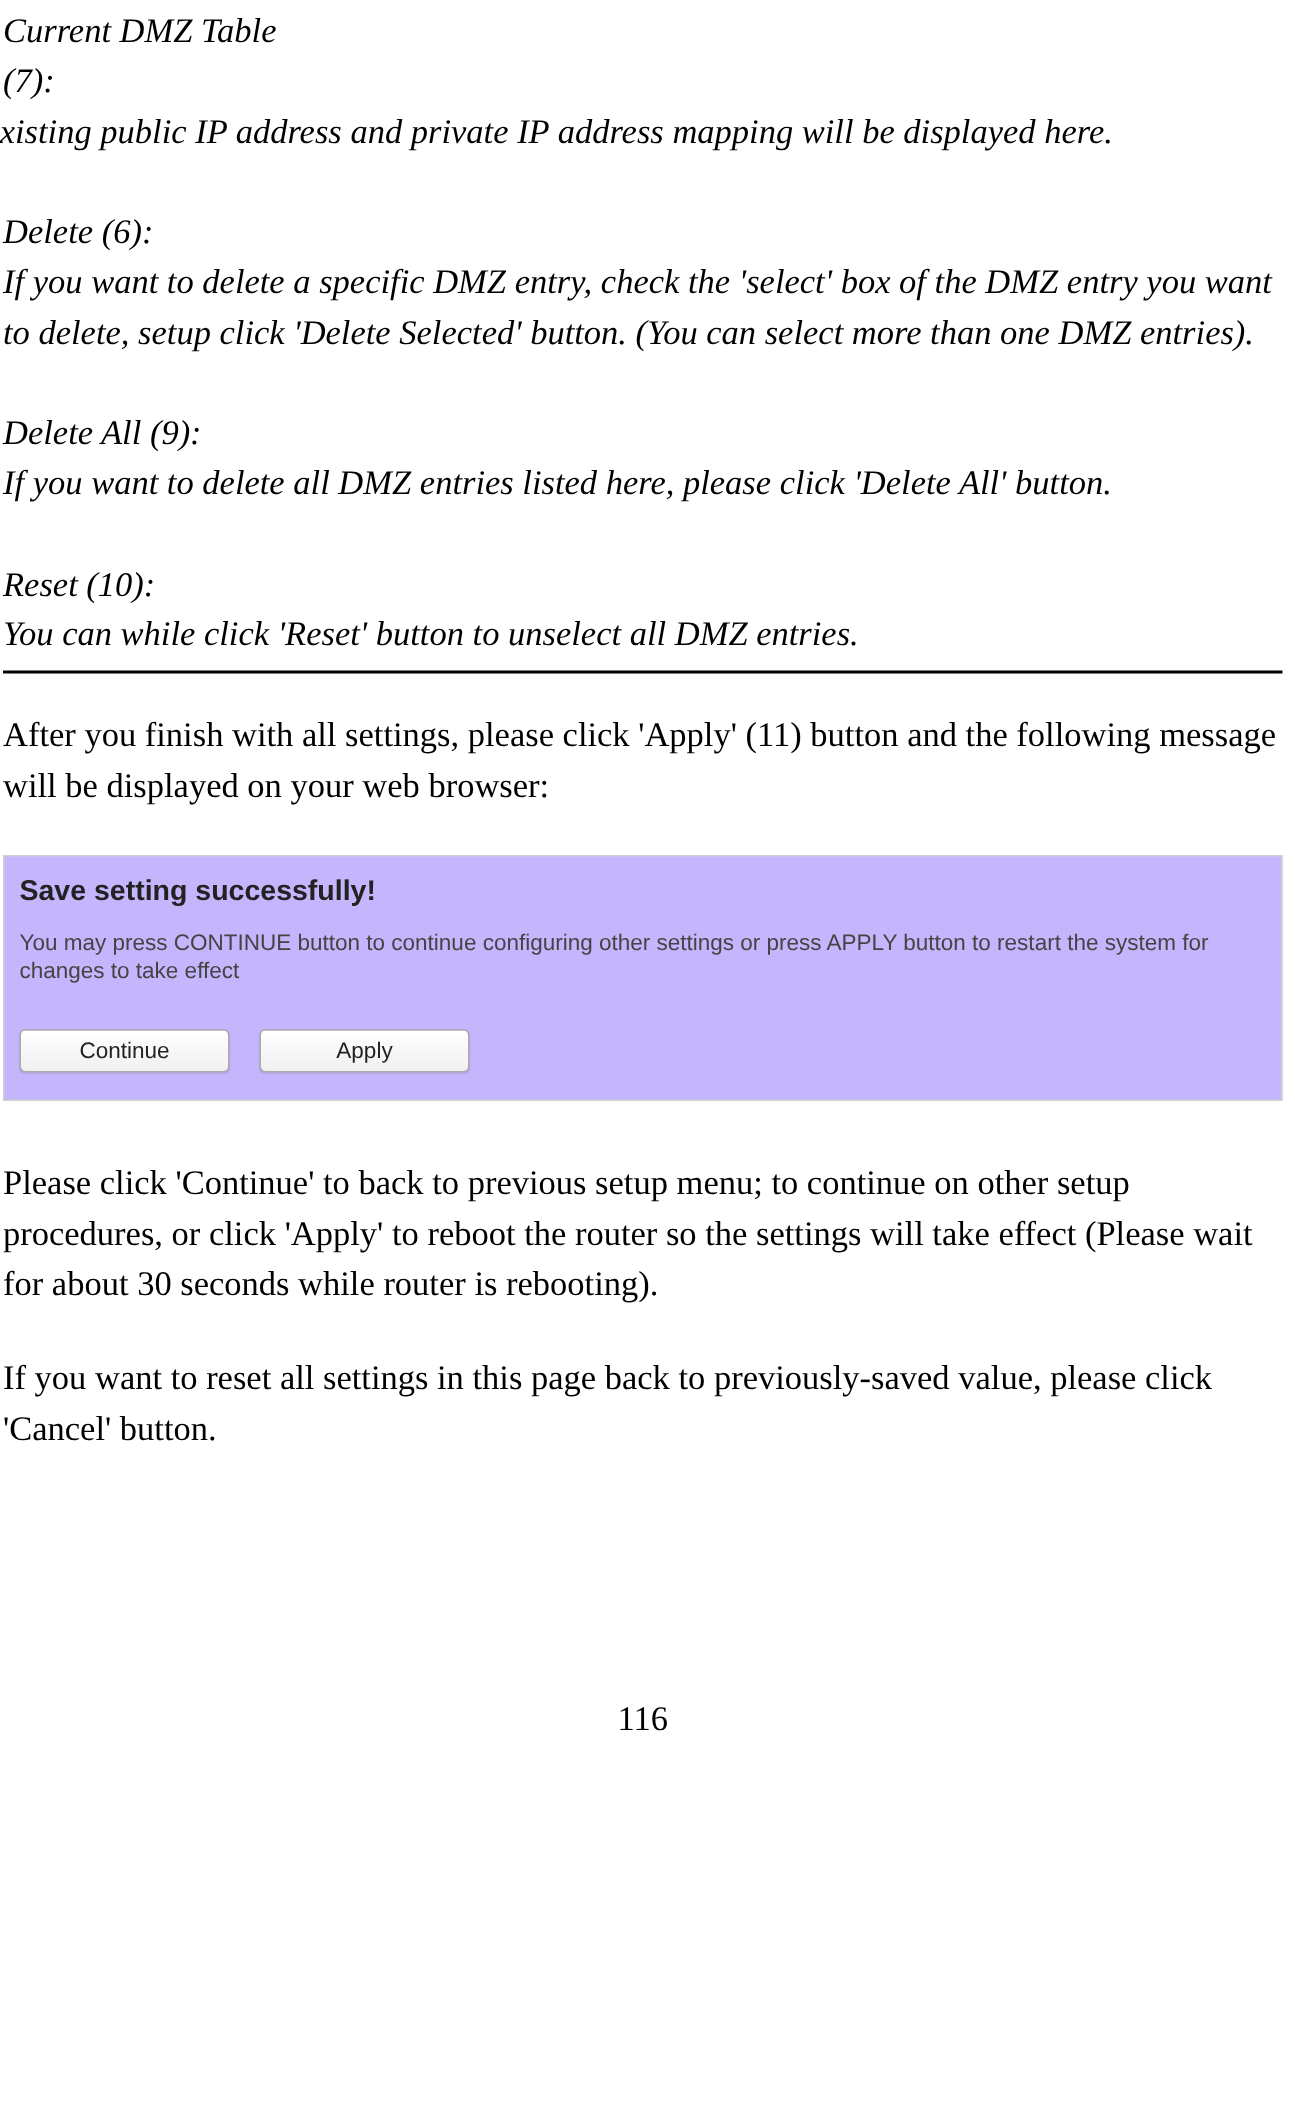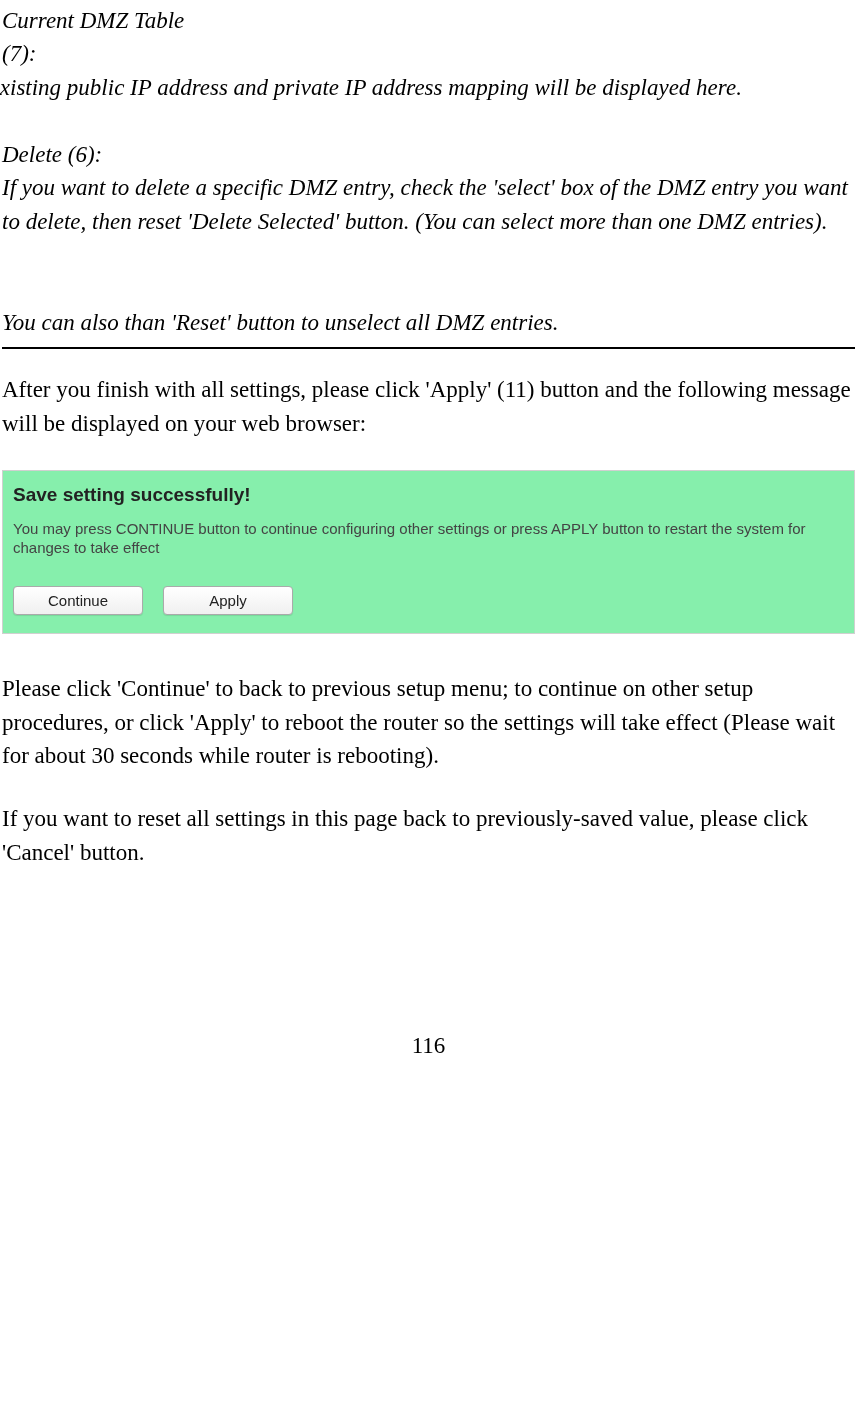--- a/index.html
+++ b/index.html
@@ -41,21 +41,21 @@
     .separator {
       border-bottom: 2px solid #000;
       margin-top: 2px;
       margin-bottom: 24px;
     }
     .body-text {
       font-style: normal;
       margin-bottom: 30px;
     }
     .screenshot {
-      background: #86efac;
+      background: #c4b5fd;
       border: 1px solid #d0d0d0;
       padding: 10px 10px 18px 10px;
       margin-bottom: 38px;
       font-family: Arial, sans-serif;
     }
     .screenshot-title {
       font-weight: bold;
       font-size: 19px;
       color: #222;
       margin-bottom: 10px;
@@ -68,21 +68,21 @@
     }
     .btn-row {
       display: flex;
       gap: 20px;
     }
     .btn {
       background: linear-gradient(#ffffff, #f0f0f0);
       border: 1px solid #aaa;
       border-radius: 4px;
       padding: 3px 0;
-      width: 130px;
+      width: 140px;
       text-align: center;
       font-size: 15px;
       font-family: Arial, sans-serif;
       color: #222;
       cursor: pointer;
       box-shadow: 0 1px 1px rgba(0,0,0,0.1);
     }
     .page-number {
       text-align: center;
       font-size: 23px;
@@ -98,30 +98,35 @@
     <div class="def-term">
       <span>Current DMZ Table (7):</span>
     </div>
     <div class="def-desc" style="margin-left:-45px;">All existing public IP address and private IP address mapping will be displayed here.</div>
   </div>
 
   <div class="def-gap"></div>
 
   <div class="def-row">
     <div class="def-term">Delete (6):</div>
-    <div class="def-desc">If you want to delete a specific DMZ entry, check the 'select' box of the DMZ entry you want to delete, then reset 'Delete Selected' button. (You can select more than one DMZ entries).</div>
+    <div class="def-desc">If you want to delete a specific DMZ entry, check the 'select' box of the DMZ entry you want to delete, setup click 'Delete Selected' button. (You can select more than one DMZ entries).</div>
   </div>
 
   <div class="def-gap"></div>
 
+  <div class="def-row">
+    <div class="def-term">Delete All (9):</div>
+    <div class="def-desc">If you want to delete all DMZ entries listed here, please click 'Delete All' button.</div>
+  </div>
 
   <div class="def-gap"></div>
 
   <div class="def-row">
-    <div class="def-desc">You can also than 'Reset' button to unselect all DMZ entries.</div>
+    <div class="def-term">Reset (10):</div>
+    <div class="def-desc">You can while click 'Reset' button to unselect all DMZ entries.</div>
   </div>
 
 </div>
 
 <div class="separator"></div>
 
 <div class="body-text">After you finish with all settings, please click 'Apply' (11) button and the following message will be displayed on your web browser:</div>
 
 <div class="screenshot">
   <div class="screenshot-title">Save setting successfully!</div>

